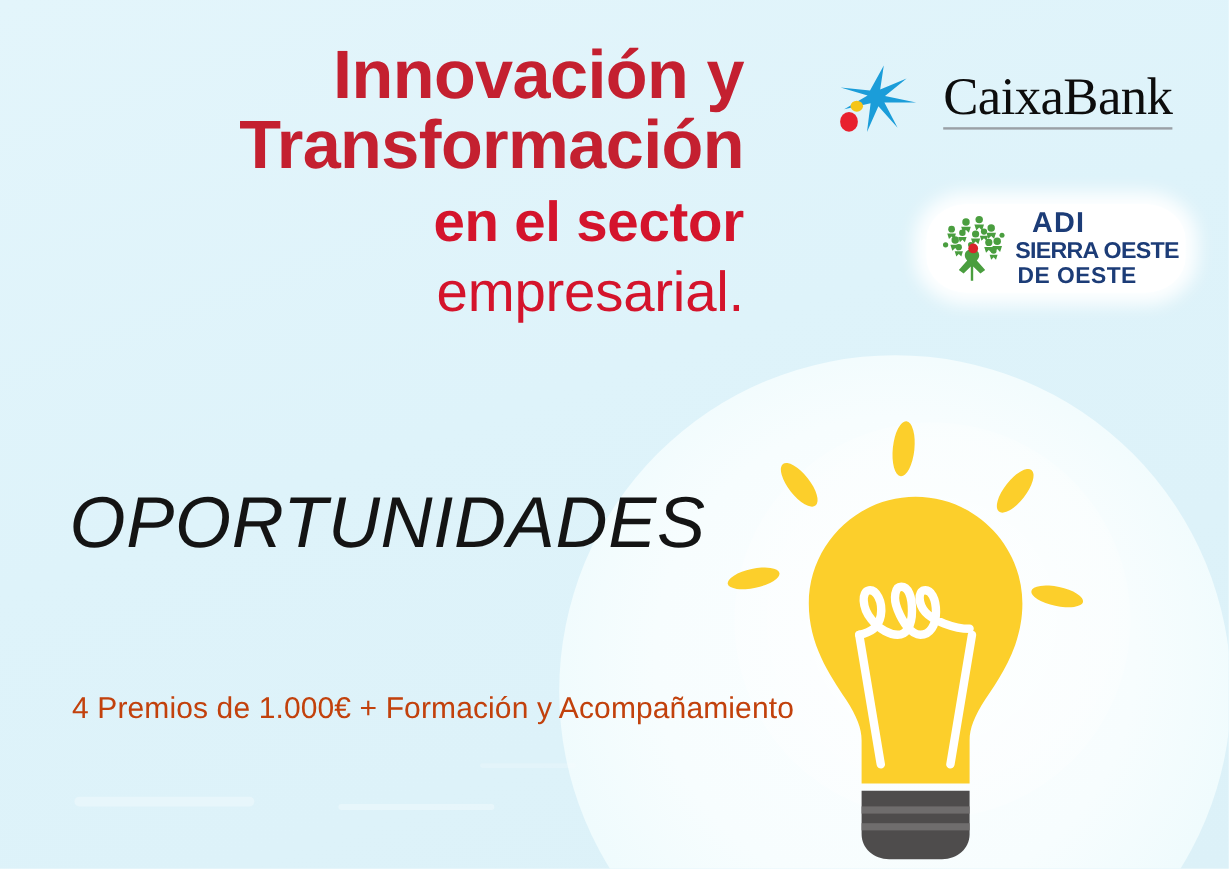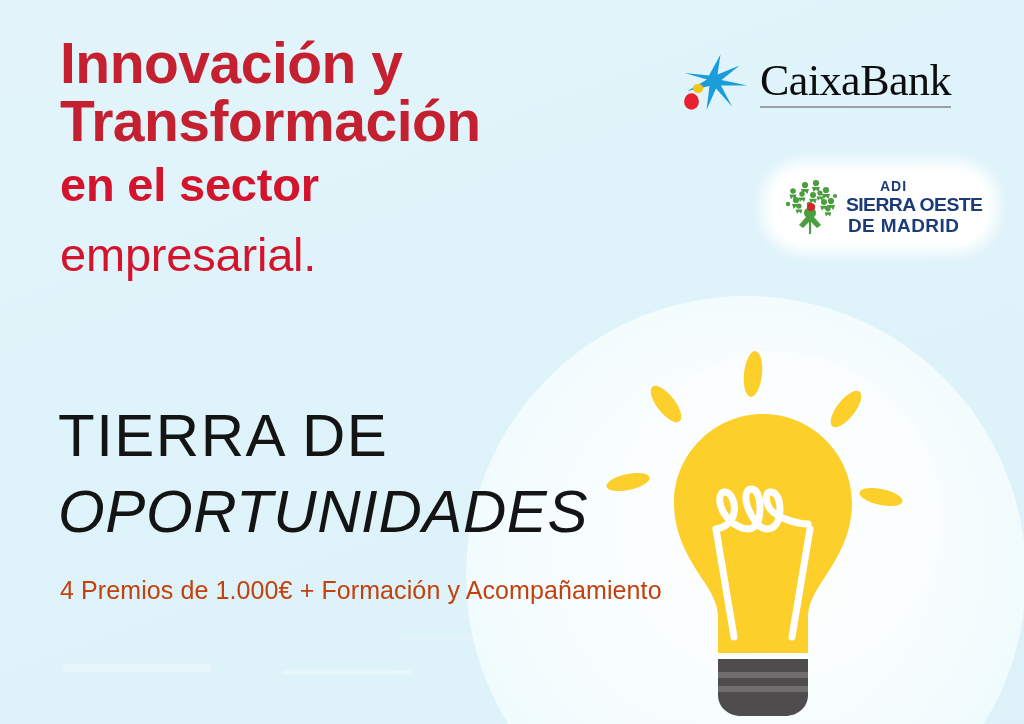--- a/index.html
+++ b/index.html
@@ -52,48 +52,48 @@
   .ghost-1 { left: 62px;  top: 664px; width: 150px; height: 8px; }
   .ghost-2 { left: 282px; top: 670px; width: 130px; height: 5px; }
   .ghost-3 { left: 400px; top: 636px; width: 80px;  height: 4px; opacity:.6; }
 
   
   .headline {
     position: absolute;
     left: 60px;
     top: 34px;
     width: 560px;
+    text-align: right;
   }
   .headline .bold-line {
     font-weight: 700;
     font-size: 57px;
     line-height: 58px;
     color: #c42030;
     letter-spacing: -0.5px;
     white-space: nowrap;
   }
   .headline .light-line {
     font-weight: 400;
     font-size: 47px;
     line-height: 58px;
     color: #d4142c;
     letter-spacing: -0.2px;
     white-space: nowrap;
-    margin-top: 12px;
   }
   .headline .light-line.first { margin-top: 6px; font-weight: bold; }
 
   
   .caixa-logo {
     position: absolute;
-    left: 676px;
+    left: 692px;
     top: 52px;
     display: flex;
     align-items: center;
-    gap: 10px;
+    gap: 20px;
   }
   .caixa-mark { width: 74px; height: 62px; flex: 0 0 auto; }
   .caixa-word-wrap { display: flex; flex-direction: column; }
   .caixa-word {
     font-family: "Liberation Serif", serif;
     font-size: 44px;
     line-height: 46px;
     color: #0d0d0d;
     letter-spacing: -0.5px;
     white-space: nowrap;
@@ -122,21 +122,21 @@
   }
   .adi-tree { width: 62px; height: 66px; flex: 0 0 auto; }
   .adi-text {
     margin-left: 4px;
     color: #1c3c77;
     font-weight: 700;
     font-family: "Liberation Sans", sans-serif;
     line-height: 1;
     text-align: left;
   }
-  .adi-l1 { font-size: 14px; letter-spacing: 1px; margin-left: 34px; }
+  .adi-l1 { font-size: 24px; letter-spacing: 1px; margin-left: 14px; }
   .adi-l2 { font-size: 19px; letter-spacing: -0.6px; margin-top: 2px; transform: scaleX(1.02); transform-origin: left; }
   .adi-l3 { font-size: 19px; letter-spacing: 0.4px; margin-top: 2px; margin-left: 2px; }
 
   
   .main-title {
     position: absolute;
     left: 58px;
     top: 398px;
     color: #141414;
   }
@@ -236,26 +236,25 @@
           <circle cx="29" cy="30" r="2.3"></circle>
           <circle cx="8" cy="30" r="2.2"></circle>
           <circle cx="55" cy="22" r="2.1"></circle>
         </g>
       </g>
       <circle cx="31" cy="33" r="4.1" fill="#d8232a"></circle>
     </svg>
     <div class="adi-text">
       <div class="adi-l1">ADI</div>
       <div class="adi-l2">SIERRA OESTE</div>
-      <div class="adi-l3">DE MADRID</div>
+      <div class="adi-l3">DE OESTE</div>
     </div>
   </div>
 
   <div class="main-title">
-    <div class="t-line">TIERRA DE</div>
     <div class="t-line second">OPORTUNIDADES</div>
   </div>
   <div class="main-subtitle">4 Premios de 1.000€ + Formación y Acompañamiento</div>
 
   <div class="bulb-wrap">
     <svg viewBox="0 0 330 390">
 
       <g fill="#fccf2b">
         <ellipse cx="155" cy="40" rx="9" ry="23" transform="rotate(6 155 40)"></ellipse>
         <ellipse cx="68" cy="70" rx="9" ry="22" transform="rotate(-38 68 70)"></ellipse>

